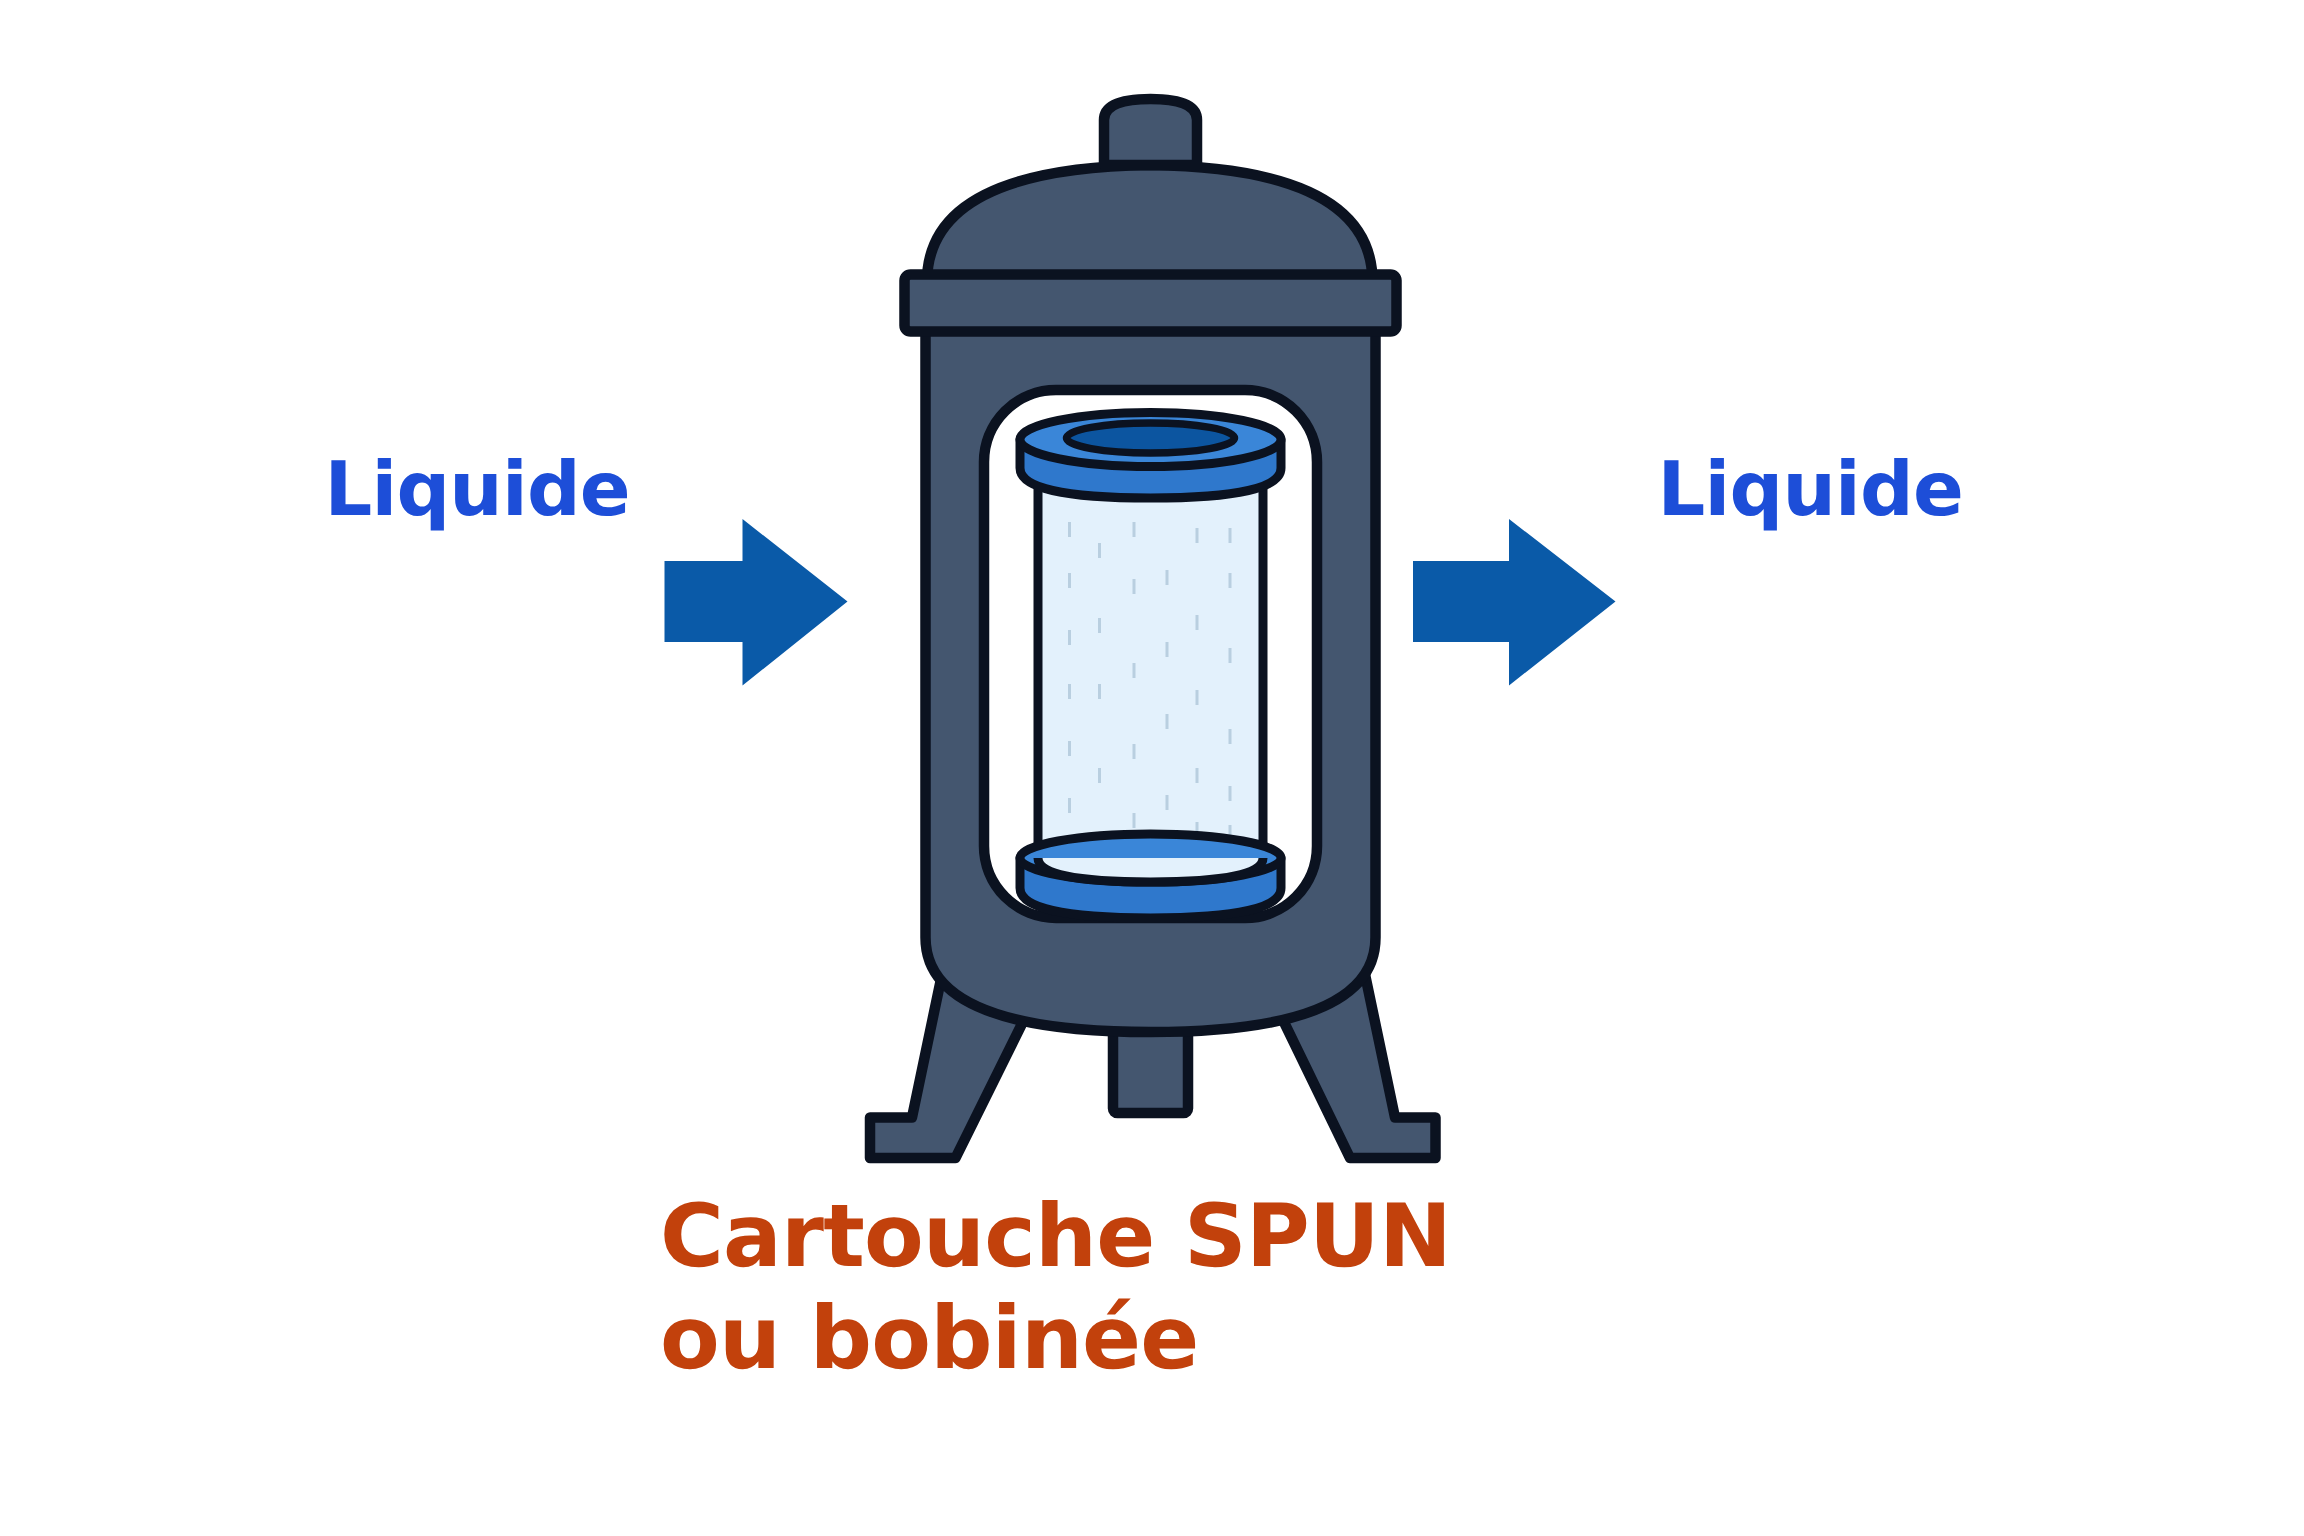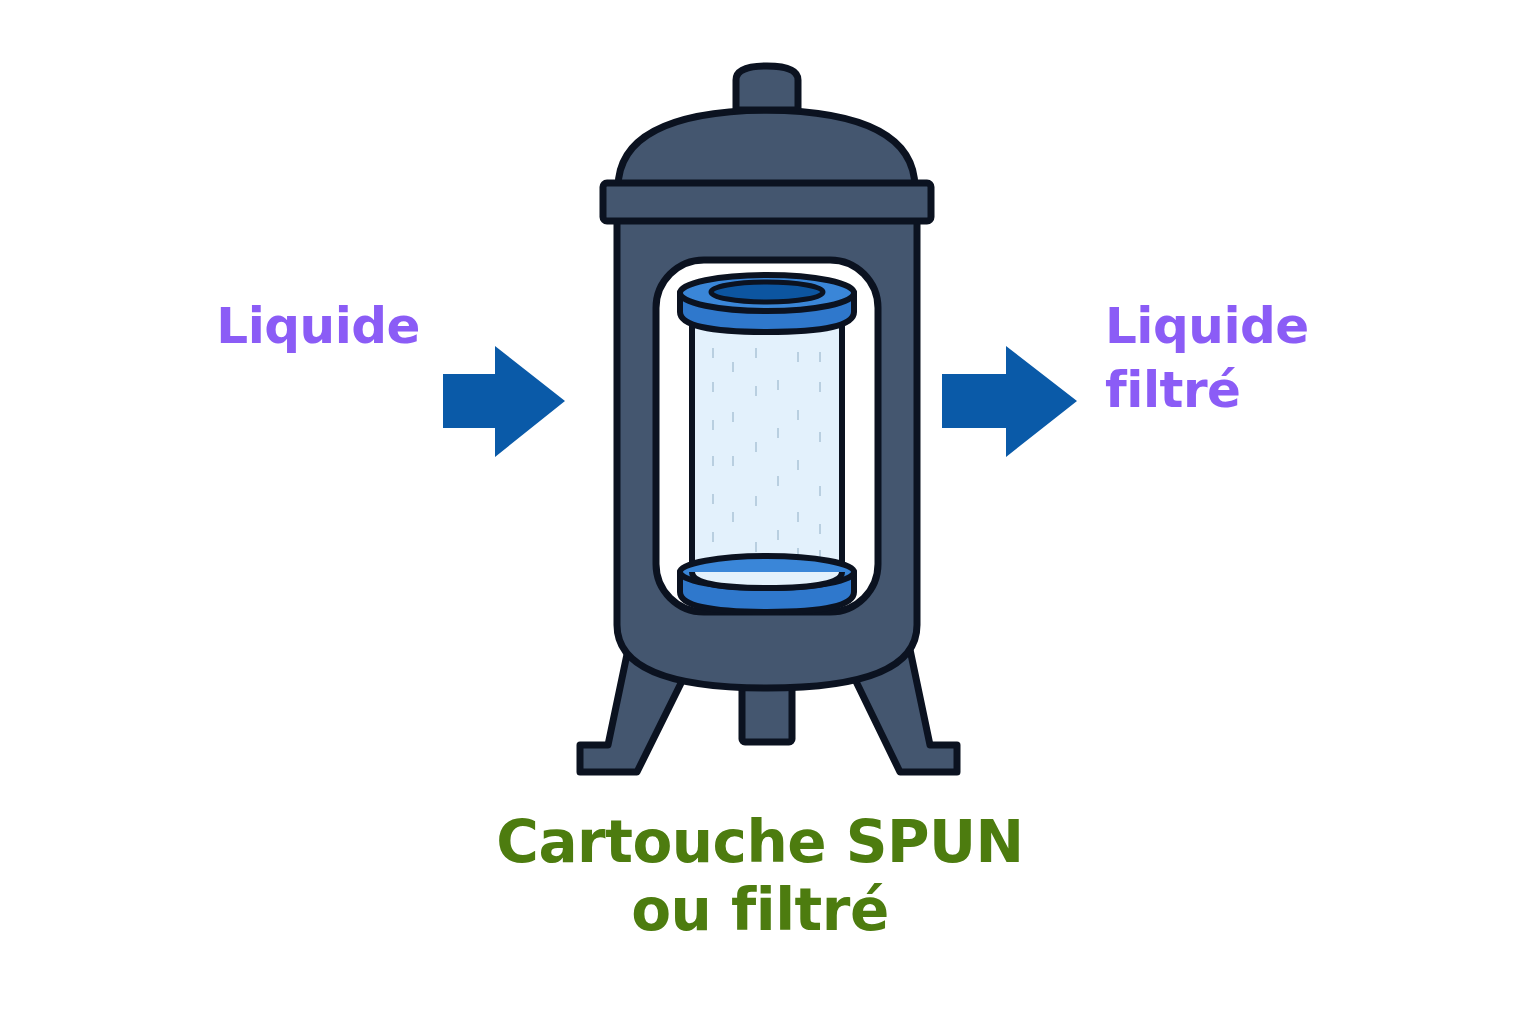--- a/index.html
+++ b/index.html
@@ -1,23 +1,23 @@
 <!DOCTYPE html>
 <html><head>
 <meta charset="utf-8">
 <style>
   html, body { margin: 0; padding: 0; background: #ffffff; }
   body { width: 1536px; height: 1024px; position: relative; overflow: hidden;
          font-family: "DejaVu Sans", "Liberation Sans", sans-serif; }
-  .label { position: absolute; color: #8b5cf6; font-weight: bold; font-size: 50px;
+  .label { position: absolute; color: #1d4ed8; font-weight: bold; font-size: 50px;
            line-height: 64px; letter-spacing: -0.5px; }
   #label-in { left: 216px; top: 294px; text-align: right; width: 204px; }
   #label-out { left: 1105px; top: 294px; text-align: left; width: 240px; }
-  #caption { position: absolute; left: 440px; top: 808px; width: 640px; text-align: center;
-             color: #4d7c0f; font-weight: bold; font-size: 58px; line-height: 68px; letter-spacing: -0.5px; }
+  #caption { position: absolute; left: 440px; top: 790px; width: 640px; text-align: left;
+             color: #c2410c; font-weight: bold; font-size: 58px; line-height: 68px; letter-spacing: -0.5px; }
   svg.diagram { position: absolute; left: 0; top: 0; }
 </style>
 </head>
 <body>
 
 <svg class="diagram" width="1536" height="1024" viewBox="0 0 1536 1024">
 
   <polygon points="443,374 495,374 495,346 565,401 495,457 495,428 443,428" fill="#0a5aa8"></polygon>
 
   <polygon points="942,374 1006,374 1006,346 1077,401 1006,457 1006,428 942,428" fill="#0a5aa8"></polygon>
@@ -86,19 +86,18 @@
     <path d="M692,572 Q692,588 767,588 Q842,588 842,572" fill="#e3f1fc"></path>
   </g>
 </svg>
 
 <div id="label-in" class="label">
   <div>Liquide</div>
 </div>
 
 <div id="label-out" class="label">
   <div>Liquide</div>
-  <div>filtré</div>
 </div>
 
 <div id="caption">
   <div>Cartouche SPUN</div>
-  <div>ou filtré</div>
+  <div>ou bobinée</div>
 </div>
 
 </body></html>

